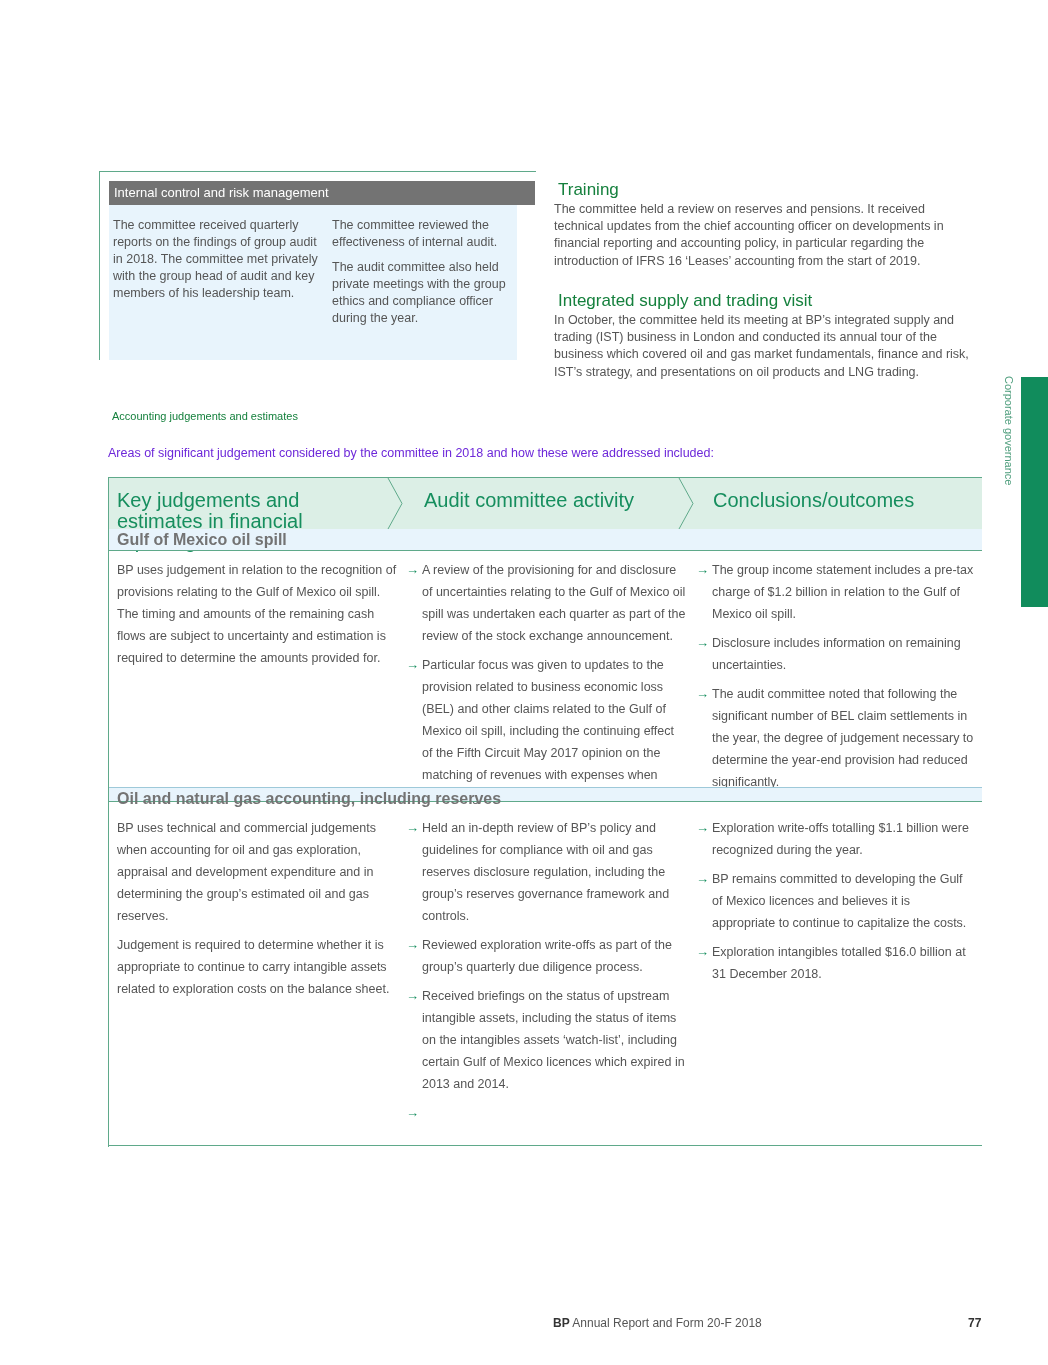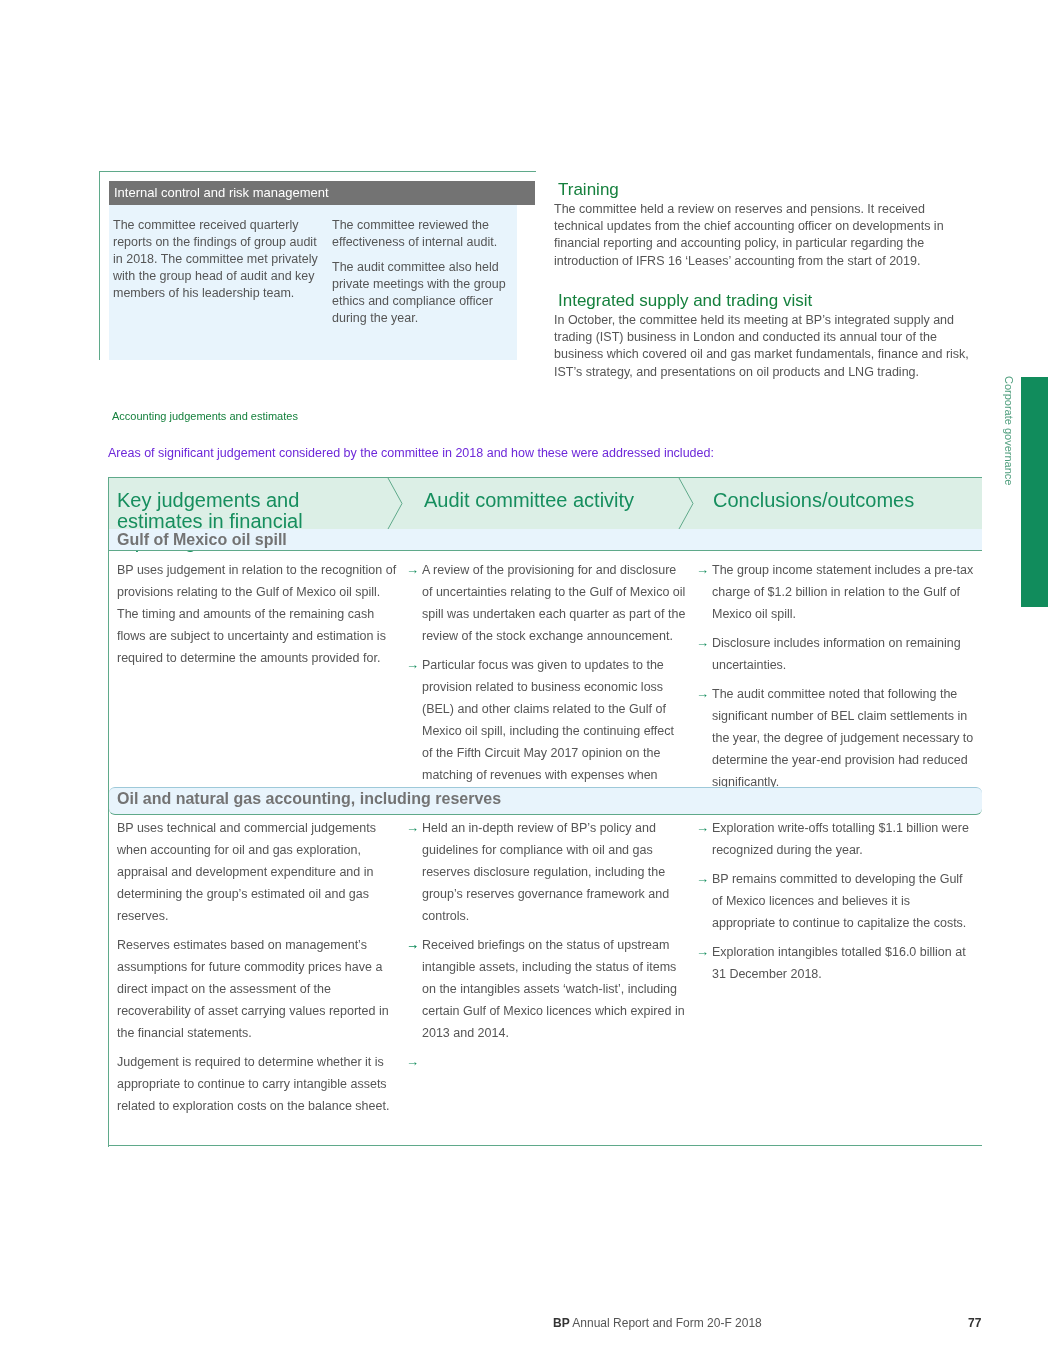--- a/index.html
+++ b/index.html
@@ -48,21 +48,21 @@
   #th3 { left: 604px; }
   .chev { position: absolute; top: 0; width: 20px; height: 51px; }
   #chev1 { left: 277px; }
   #chev2 { left: 568px; }
 
   .sec-head { position: absolute; left: 0; width: 873px; height: 22px;
               background: #e8f4fc; border-bottom: 1px solid #5fa98a;
               font-size: 16px; font-weight: bold; color: #737373; line-height: 22px;
               padding-left: 8px; box-sizing: border-box; }
   #sec1-head { top: 52px; }
-  #sec2-head { top: 310px; border-top: 1px solid #9ec9d9; height: 28px; border-radius: 6px; }
+  #sec2-head { top: 310px; border-top: 1px solid #9ec9d9; height: 15px; }
 
   .cell { position: absolute; font-size: 12.5px; line-height: 22px; color: #555; }
   .cell p { margin: 0 0 7px 0; }
   .c1 { left: 8px; width: 285px; }
   .c2 { left: 297px; width: 280px; }
   .c3 { left: 587px; width: 280px; }
   .bullet { position: relative; padding-left: 16px; margin: 0 0 7px 0; }
   .arrow { position: absolute; left: 0; top: 0; color: #168e5e; font-size: 13px; }
   #s1 { top: 82px; }
   #s2 { top: 340px; }
@@ -126,26 +126,25 @@
   </div>
   <div class="cell c3" style="top:82px">
     <div class="bullet"><span class="arrow">→</span><span>The group income statement includes a pre-tax charge of $1.2 billion in relation to the Gulf of Mexico oil spill.</span></div>
     <div class="bullet"><span class="arrow">→</span><span>Disclosure includes information on remaining uncertainties.</span></div>
     <div class="bullet"><span class="arrow">→</span><span>The audit committee noted that following the significant number of BEL claim settlements in the year, the degree of judgement necessary to determine the year-end provision had reduced significantly.</span></div>
   </div>
 
   <div id="sec2-head" class="sec-head">Oil and natural gas accounting, including reserves</div>
   <div id="s2" class="cell c1">
     <p>BP uses technical and commercial judgements when accounting for oil and gas exploration, appraisal and development expenditure and in determining the group’s estimated oil and gas reserves.</p>
-    <p>Reserves estimates based on management’s assumptions for future commodity prices have a direct impact on the assessment of the recoverability of asset carrying values reported in the financial statements.</p>
     <p>Judgement is required to determine whether it is appropriate to continue to carry intangible assets related to exploration costs on the balance sheet.</p>
   </div>
   <div class="cell c2" style="top:340px">
     <div class="bullet"><span class="arrow">→</span><span>Held an in-depth review of BP’s policy and guidelines for compliance with oil and gas reserves disclosure regulation, including the group’s reserves governance framework and controls.</span></div>
-    <div class="bullet"><span class="arrow">→</span></div>
+    <div class="bullet"><span class="arrow">→</span><span>Reviewed exploration write-offs as part of the group’s quarterly due diligence process.</span></div>
     <div class="bullet"><span class="arrow">→</span><span>Received briefings on the status of upstream intangible assets, including the status of items on the intangibles assets ‘watch-list’, including certain Gulf of Mexico licences which expired in 2013 and 2014.</span></div>
     <div class="bullet"><span class="arrow">→</span></div>
   </div>
   <div class="cell c3" style="top:340px">
     <div class="bullet"><span class="arrow">→</span><span>Exploration write-offs totalling $1.1 billion were recognized during the year.</span></div>
     <div class="bullet"><span class="arrow">→</span><span>BP remains committed to developing the Gulf of Mexico licences and believes it is appropriate to continue to capitalize the costs.</span></div>
     <div class="bullet"><span class="arrow">→</span><span>Exploration intangibles totalled $16.0 billion at 31 December 2018.</span></div>
   </div>
 
   <div id="t-bottom"></div>

